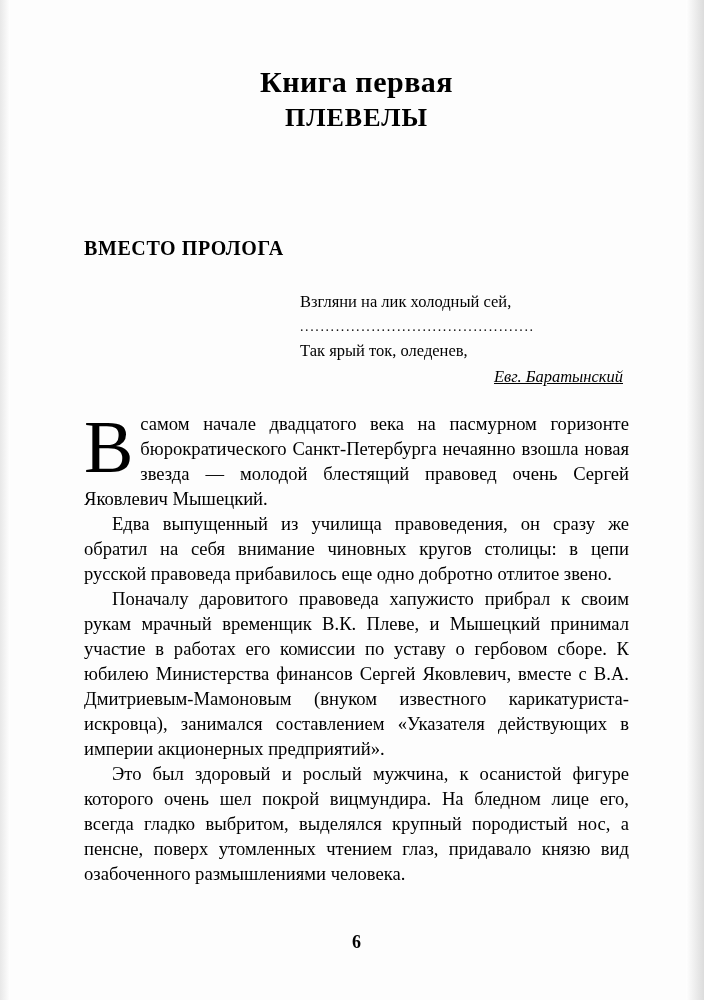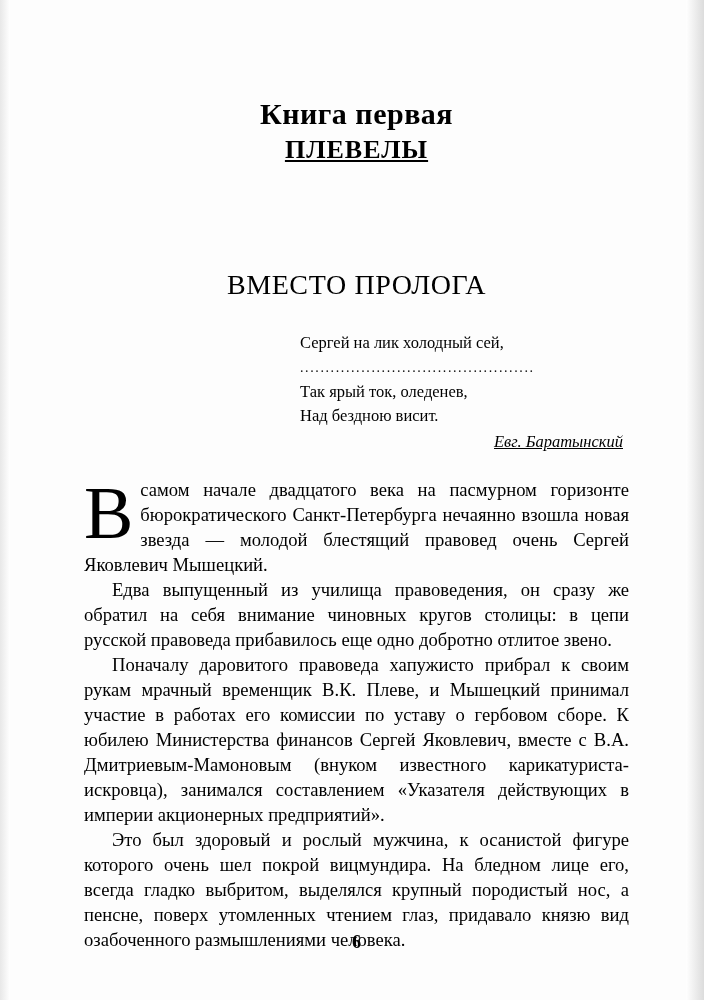--- a/index.html
+++ b/index.html
@@ -45,35 +45,33 @@
     left: 84px;
     top: 0;
     width: 545px;
     height: 1000px;
   }
   .book-title {
     text-align: center;
     font-weight: bold;
     font-size: 30px;
     letter-spacing: 0.5px;
-    margin-top: 96px;
+    margin-top: 64px;
     line-height: 1.18;
   }
   .book-subtitle {
     text-align: center;
     font-weight: bold;
     font-size: 26px;
     letter-spacing: 1px;
     margin-top: 4px;
-    text-decoration: underline;
   }
   .section-title {
-    text-align: center;
-    font-weight: normal;
-    font-size: 28px;
+    font-weight: bold;
+    font-size: 20px;
     letter-spacing: 0.6px;
     margin-top: 104px;
   }
   .epigraph {
     margin-top: 30px;
     margin-left: 216px;
     font-size: 16.5px;
     line-height: 1.48;
   }
   .epigraph .line {
@@ -136,24 +134,23 @@
   <div class="edge-right"></div>
 
   <div class="content">
 
     <div class="book-title">Книга первая</div>
     <div class="book-subtitle">ПЛЕВЕЛЫ</div>
 
     <div class="section-title">ВМЕСТО ПРОЛОГА</div>
 
     <div class="epigraph">
-      <div class="line">Сергей на лик холодный сей,</div>
+      <div class="line">Взгляни на лик холодный сей,</div>
       <div class="dots">..............................................</div>
       <div class="line">Так ярый ток, оледенев,</div>
-      <div class="line">Над бездною висит.</div>
       <div class="author">Евг. Баратынский</div>
     </div>
 
     <div class="body-text">
       <p class="para-drop">
         <span class="dropcap">В</span><span>самом начале двадцатого века на пасмурном гори­зонте бюрократического Санкт-Петербурга нечаянно взошла новая звезда — молодой блестящий правовед очень Сергей Яковлевич Мышецкий.</span>
       </p>
       <p>Едва выпущенный из училища правоведения, он сразу же обратил на себя внимание чиновных кругов столицы: в цепи русской правоведа прибавилось еще одно добротно отли­тое звено.</p>
       <p>Поначалу даровитого правоведа хапужисто прибрал к сво­им рукам мрачный временщик В.К. Плеве, и Мышецкий при­нимал участие в работах его комиссии по уставу о гербовом сборе. К юбилею Министерства финансов Сергей Яковлевич, вместе с В.А. Дмитриевым-Мамоновым (внуком известного ка­рикатуриста-искровца), занимался составлением «Указателя действующих в империи акционерных предприятий».</p>
       <p>Это был здоровый и рослый мужчина, к осанистой фигуре которого очень шел покрой вицмундира. На бледном лице его, всегда гладко выбритом, выделялся крупный породистый нос, а пенсне, поверх утомленных чтением глаз, придавало князю вид озабоченного размышлениями человека.</p>

